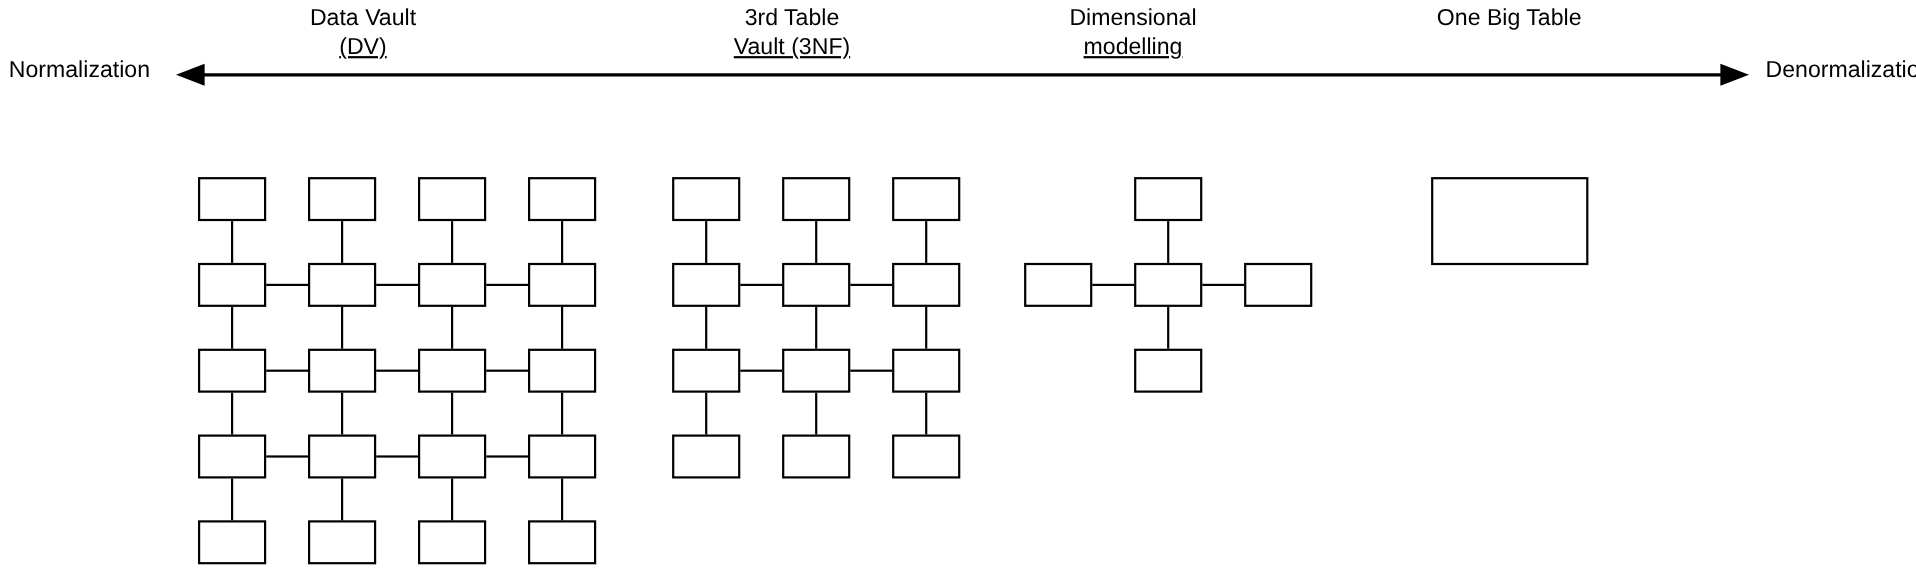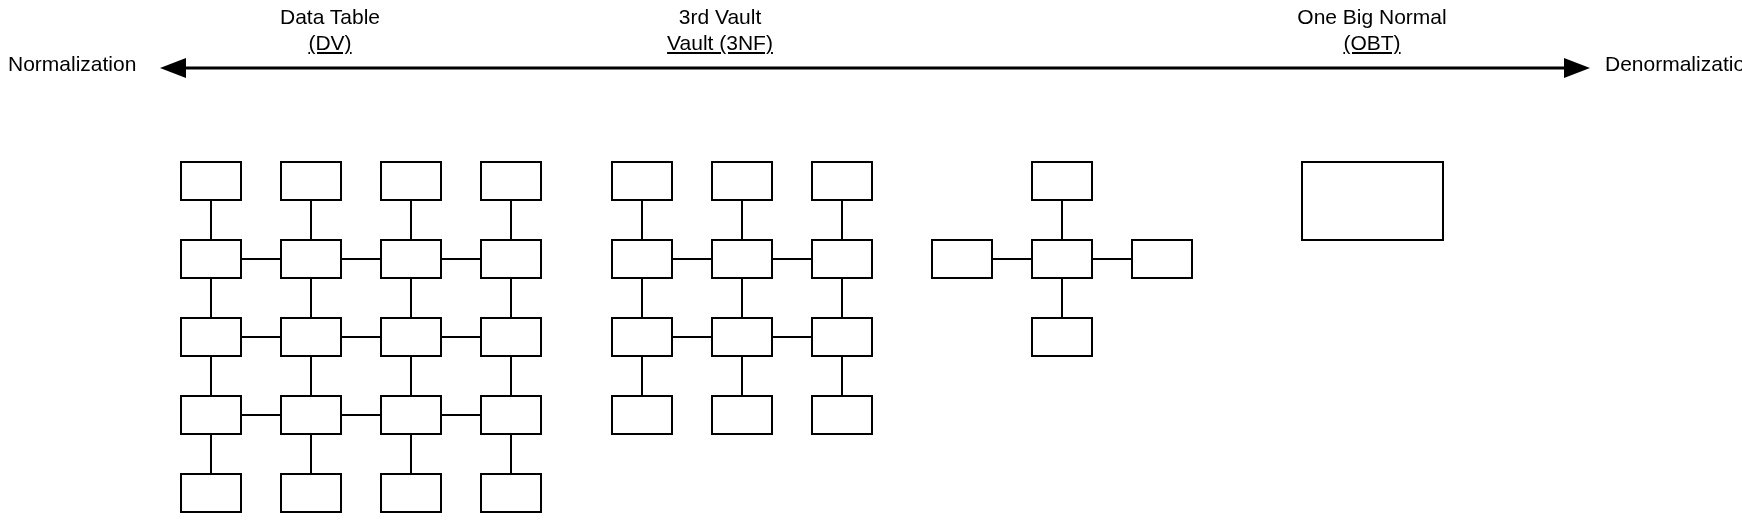--- a/index.html
+++ b/index.html
@@ -60,33 +60,36 @@
 </head>
 <body>
 
 <div id="stage">
 
   <div class="axis-label" style="left:8px; top:52px;">Normalization</div>
 
   <div class="axis-label" style="left:1605px; top:52px;">Denormalization</div>
 
   <div class="stage-label" id="stage-label-0" style="left:230px; top:4px; width:200px;">
-    <span class="l1">Data Table</span>
+    <span class="l1">Data Vault</span>
     <span class="l2">(DV)</span>
   </div>
 
   <div class="stage-label" id="stage-label-1" style="left:620px; top:4px; width:200px;">
-    <span class="l1">3rd Vault</span>
+    <span class="l1">3rd Table</span>
     <span class="l2">Vault (3NF)</span>
   </div>
 
+  <div class="stage-label" id="stage-label-2" style="left:930px; top:4px; width:200px;">
+    <span class="l1">Dimensional</span>
+    <span class="l2">modelling</span>
+  </div>
 
   <div class="stage-label" id="stage-label-3" style="left:1272px; top:4px; width:200px;">
-    <span class="l1">One Big Normal</span>
-    <span class="l2">(OBT)</span>
+    <span class="l1">One Big Table</span>
   </div>
 
   <svg class="overlay" viewBox="0 0 1742 524">
     <g stroke="#000000" stroke-width="3" fill="#000000">
       <line x1="178" y1="68" x2="1572" y2="68"></line>
       <polygon points="160,68 186,58 186,78" stroke="none"></polygon>
       <polygon points="1590,68 1564,58 1564,78" stroke="none"></polygon>
     </g>
   </svg>
 

